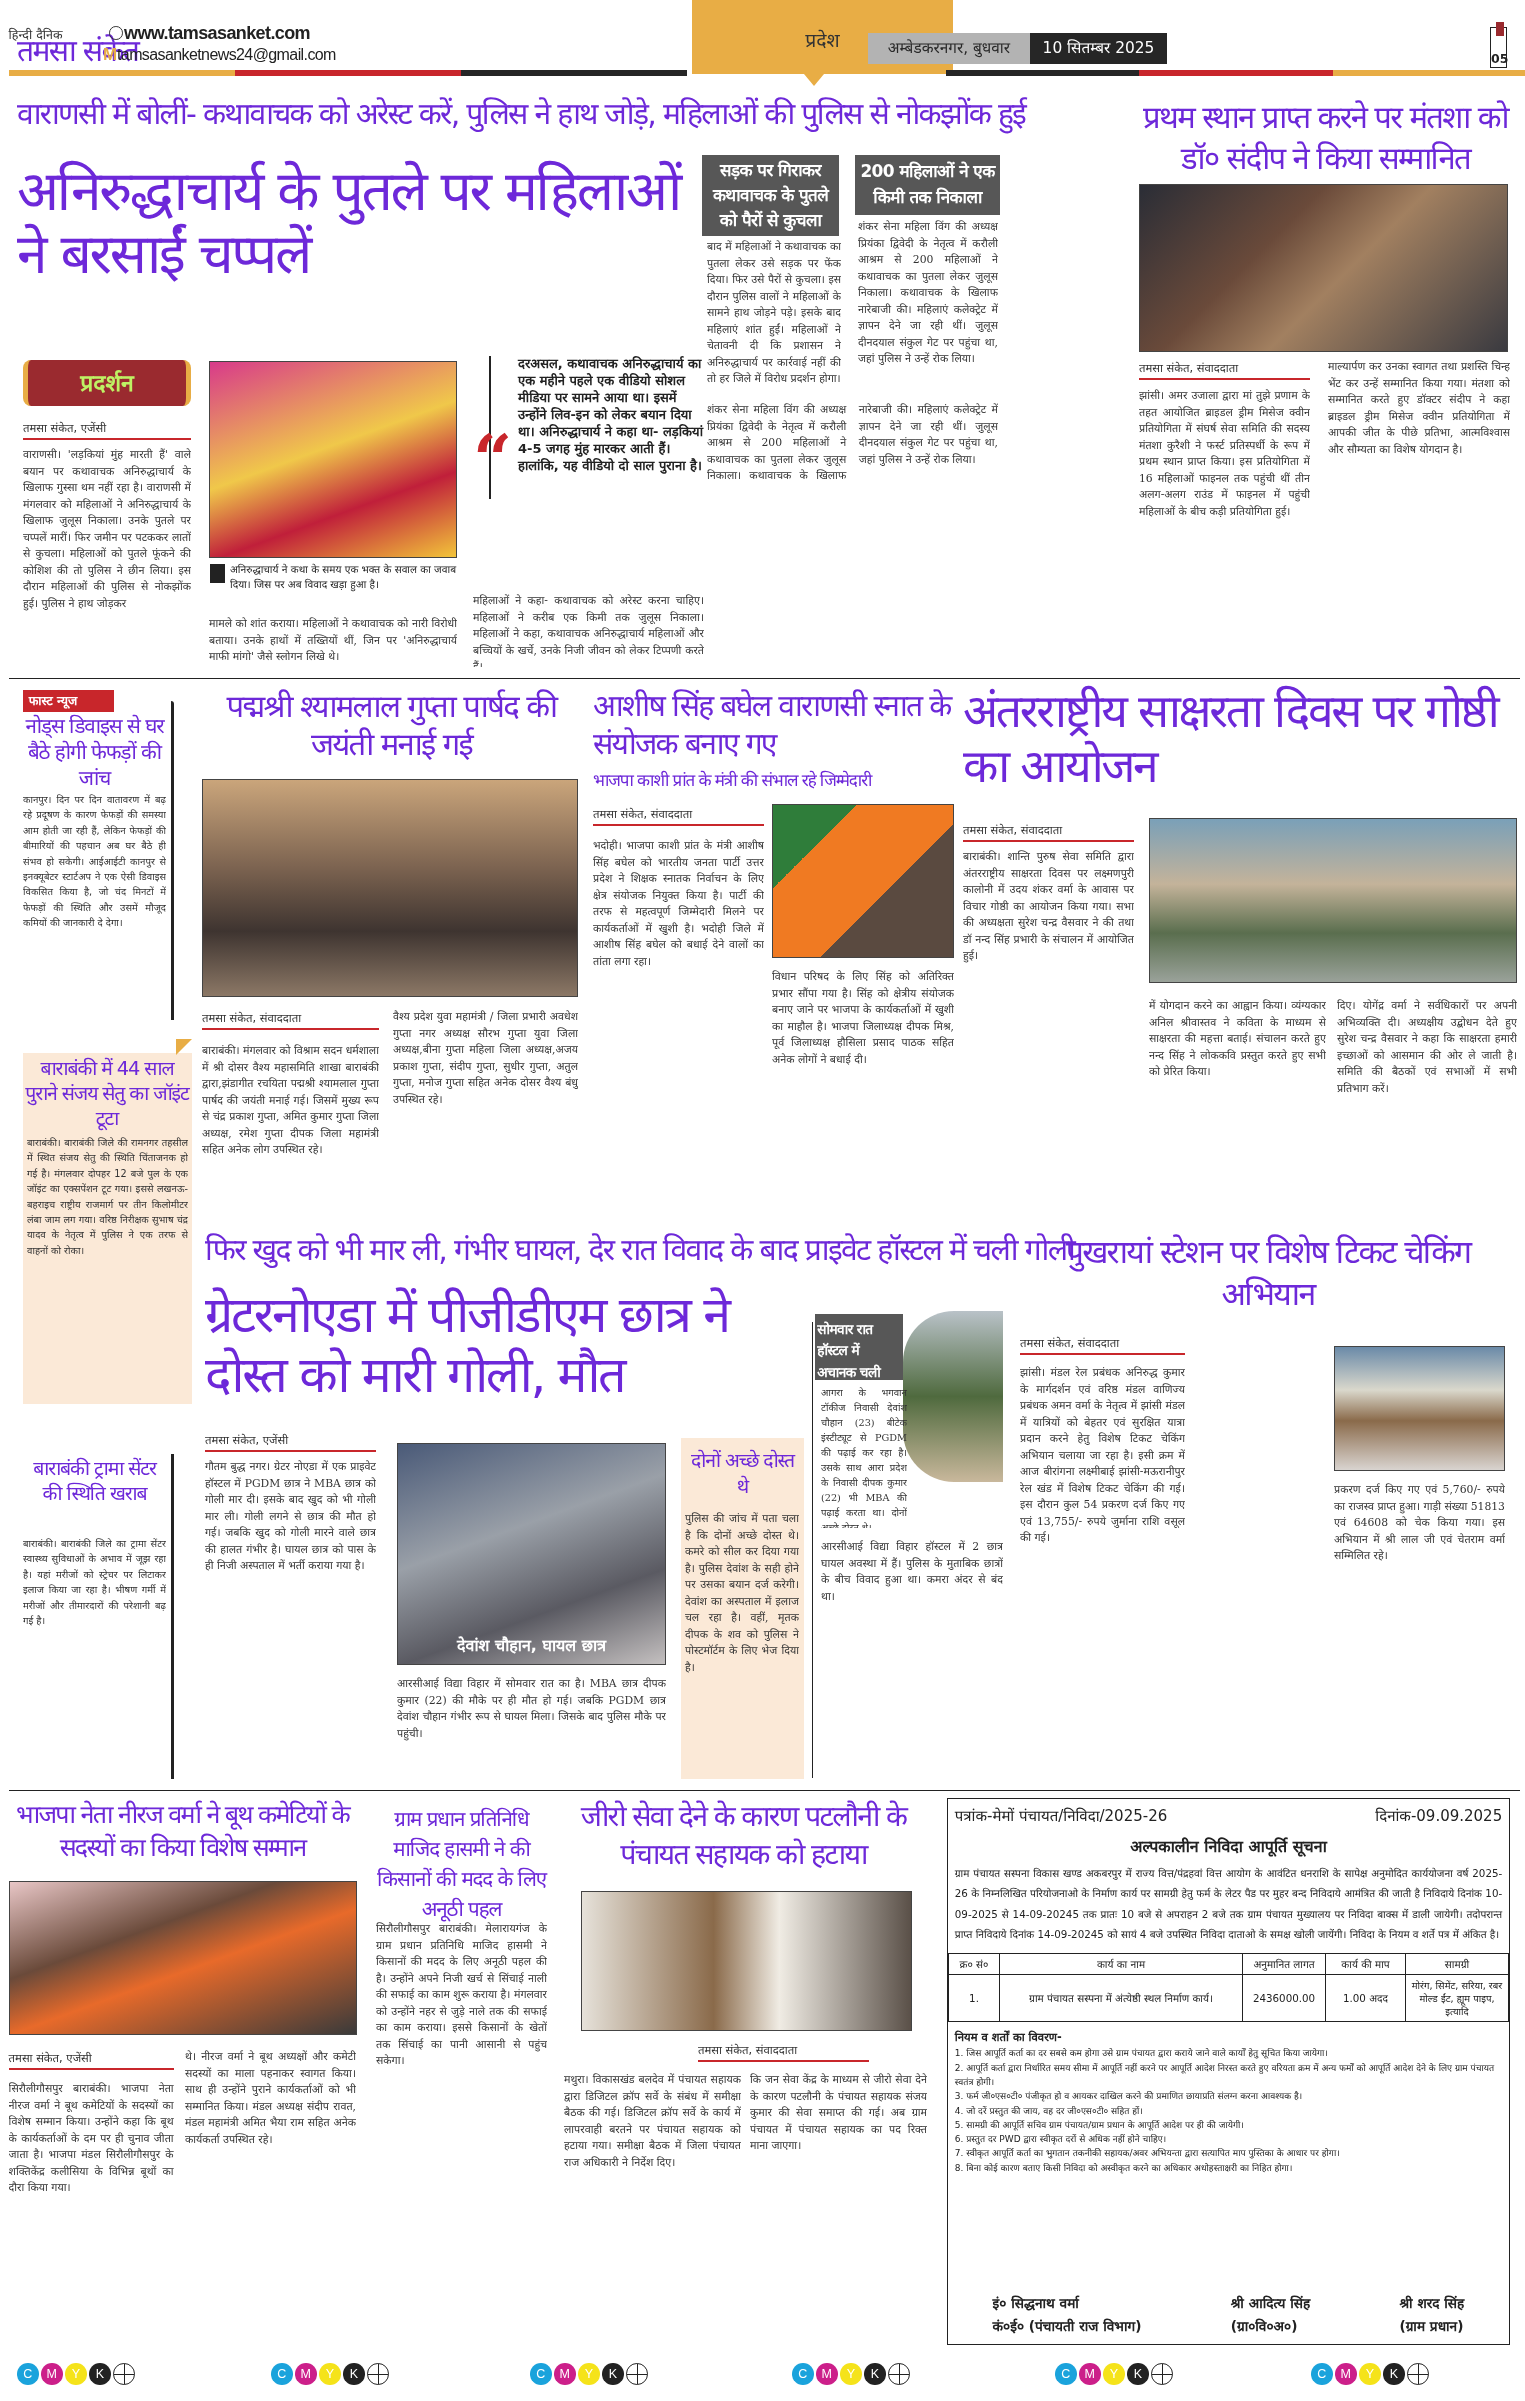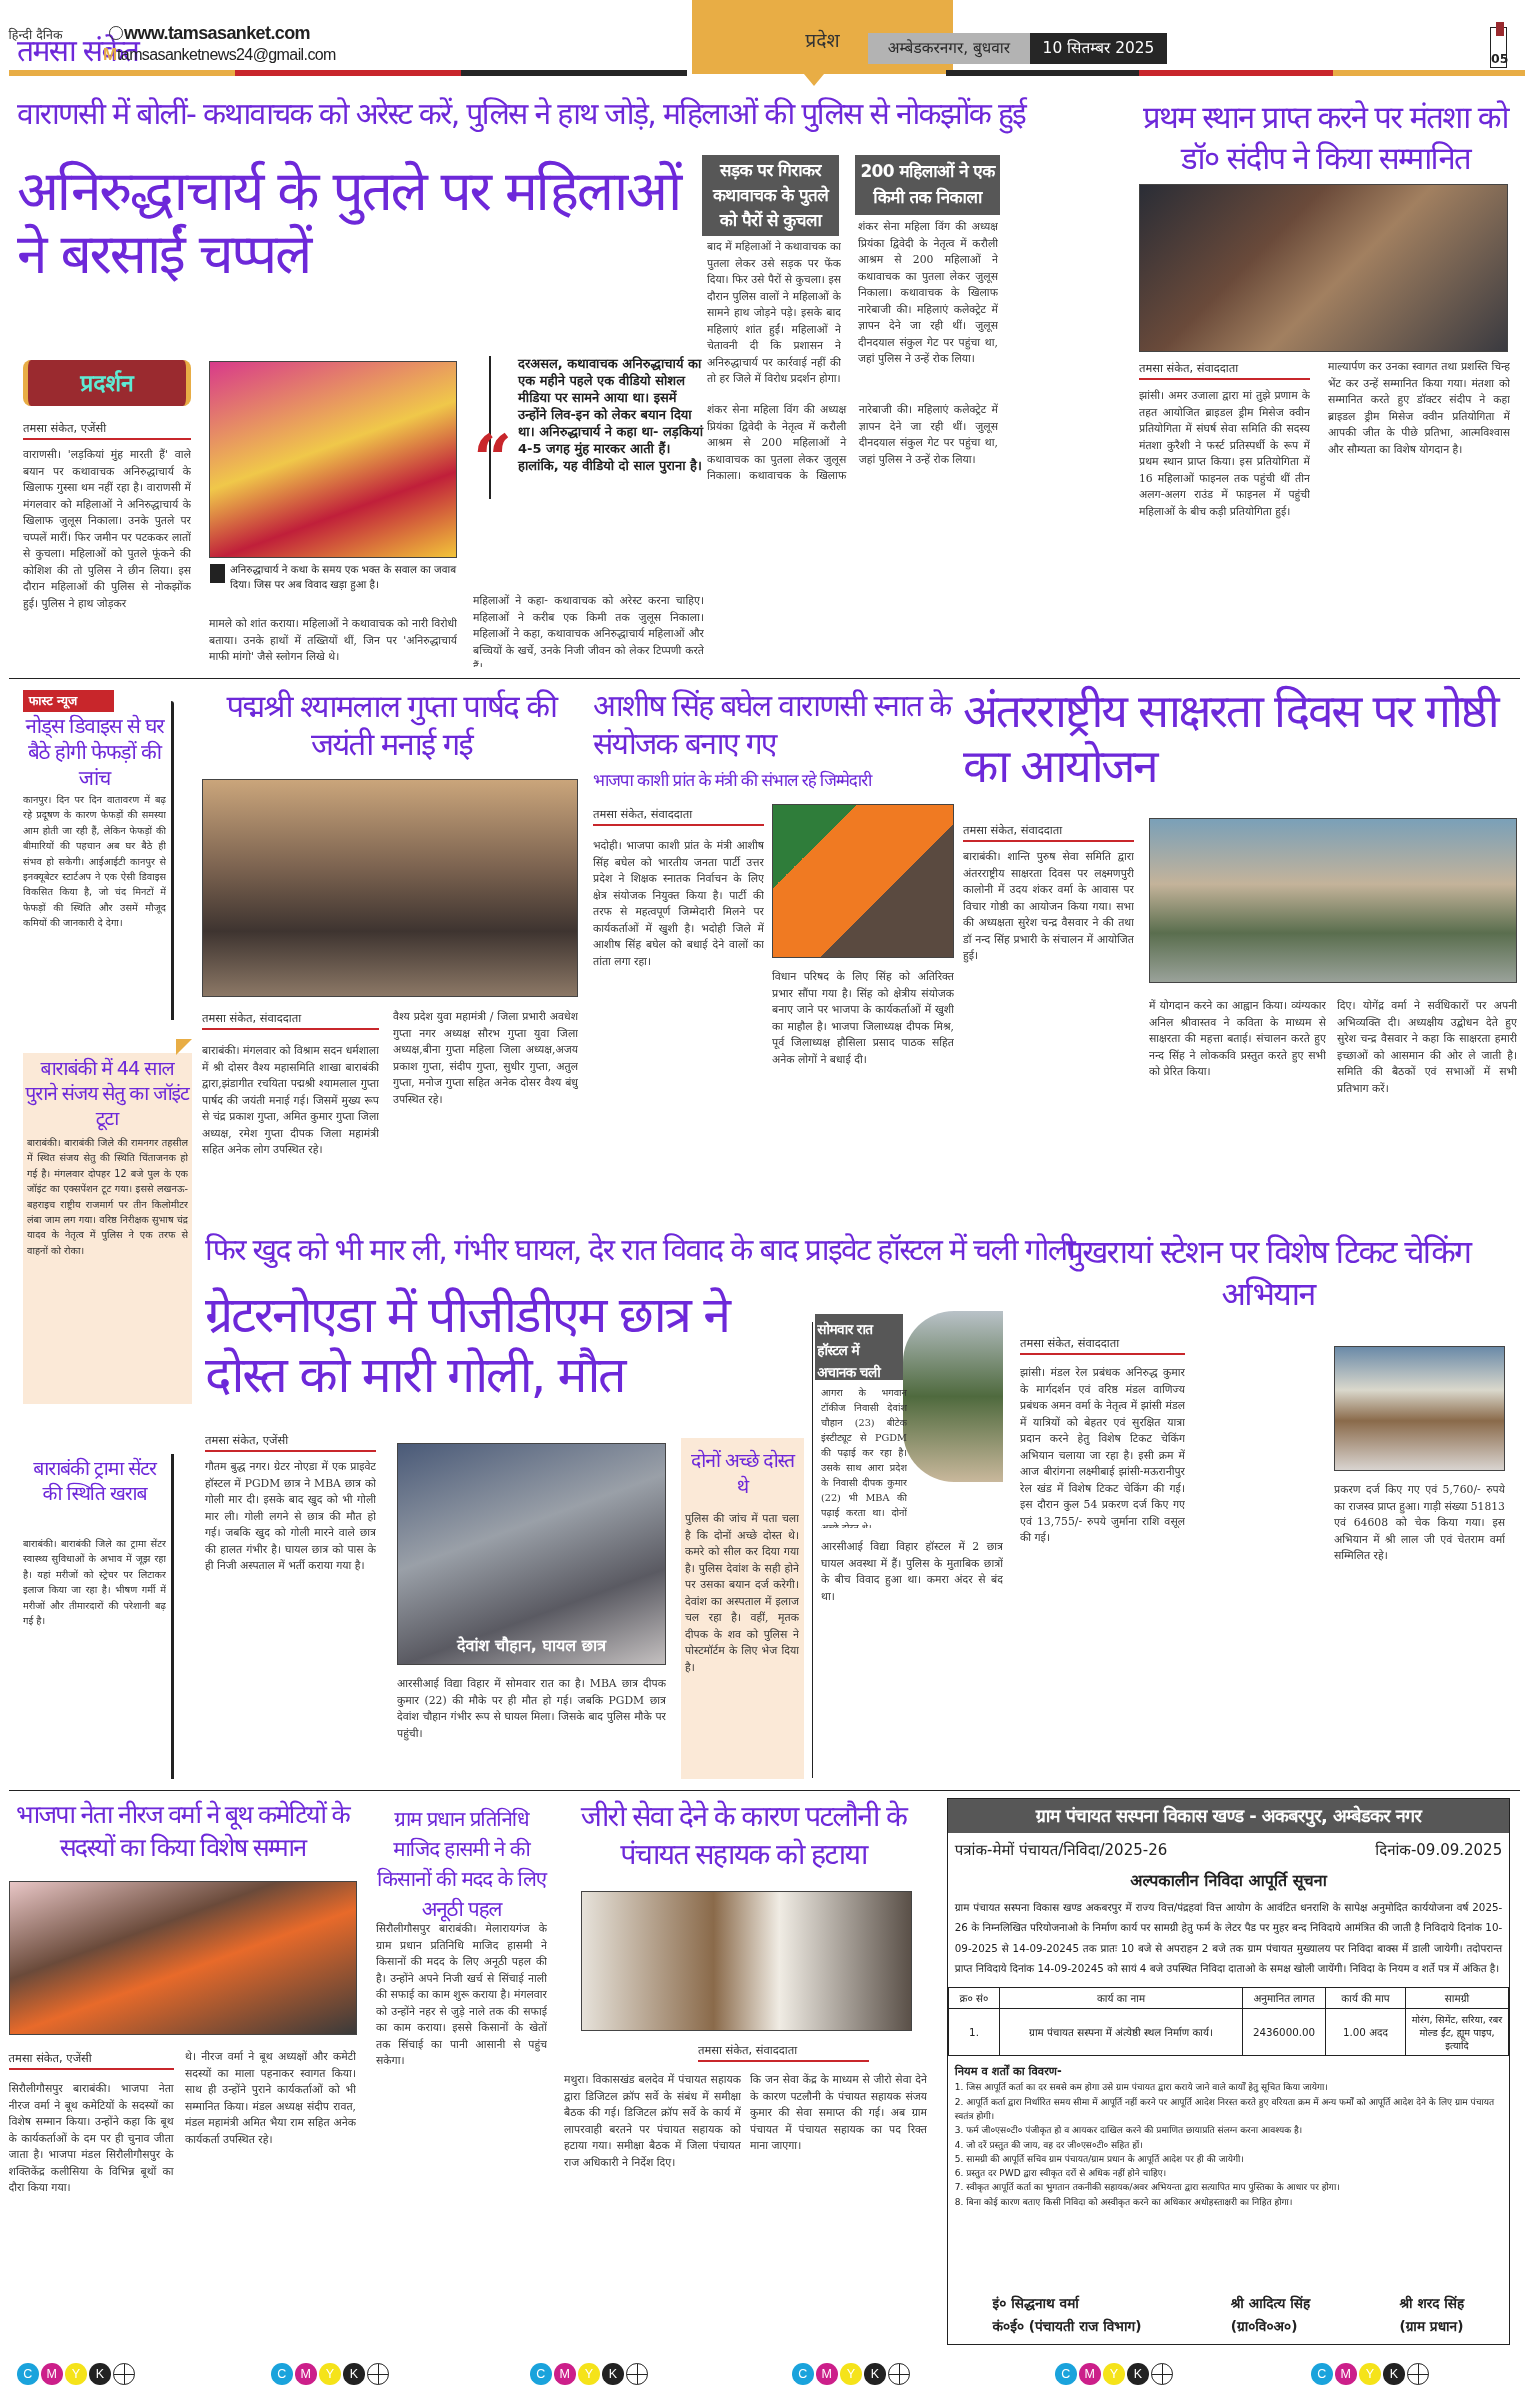--- a/index.html
+++ b/index.html
@@ -51,21 +51,21 @@
       <div style="flex:1;background:#c8262b"></div>
       <div style="flex:1;background:#e8ad45"></div>
   </div>
   <div class="abs" style="left:804px;top:74px;width:0;height:0;border-left:10.3px solid transparent;border-right:10.3px solid transparent;border-top:12.5px solid #e8ad45"></div>
 </div>
 
 <div class="abs hl" style="left:17px;top:98px;width:1106px;font-size:30px;letter-spacing:-1.7px">वाराणसी में बोलीं- कथावाचक को अरेस्ट करें, पुलिस ने हाथ जोड़े, महिलाओं की पुलिस से नोकझोंक हुई</div>
 <div class="abs hl" style="left:17px;top:160px;width:678px;font-size:55px;letter-spacing:-2.3px;line-height:1.15">अनिरुद्धाचार्य के पुतले पर महिलाओं ने बरसाईं चप्पलें</div>
 
 <div class="abs" style="left:23px;top:360px;width:168px;height:46px;background:#9a2a2f;border-radius:8px;border-left:5.7px solid #e8ad45;border-right:5.7px solid #e8ad45">
-  <div style="color:#5eead4;font-size:23px;font-weight:bold;text-align:center;line-height:46px">प्रदर्शन</div>
+  <div style="color:#bef264;font-size:23px;font-weight:bold;text-align:center;line-height:46px">प्रदर्शन</div>
 </div>
 <div class="abs by" style="left:23px;top:419px;width:168px">तमसा संकेत, एजेंसी</div>
 <div class="abs body" style="left:23px;top:447px;width:168px;height:222px;overflow:hidden">वाराणसी। 'लड़कियां मुंह मारती हैं' वाले बयान पर कथावाचक अनिरुद्धाचार्य के खिलाफ गुस्सा थम नहीं रहा है। वाराणसी में मंगलवार को महिलाओं ने अनिरुद्धाचार्य के खिलाफ जुलूस निकाला। उनके पुतले पर चप्पलें मारीं। फिर जमीन पर पटककर लातों से कुचला। महिलाओं को पुतले फूंकने की कोशिश की तो पुलिस ने छीन लिया। इस दौरान महिलाओं की पुलिस से नोकझोंक हुई। पुलिस ने हाथ जोड़कर</div>
 
 <div class="abs photo" style="left:209px;top:361px;width:248px;height:197px;background:linear-gradient(160deg,#d83a8a,#f0c84a 45%,#c01f3a 70%,#f2c43a)"></div>
 <div class="abs" style="left:210px;top:564px;width:15px;height:19.4px;background:#222"></div>
 <div class="abs cap" style="left:230px;top:562px;width:228px;font-size:10.3px">अनिरुद्धाचार्य ने कथा के समय एक भक्त के सवाल का जवाब दिया। जिस पर अब विवाद खड़ा हुआ है।</div>
 
 <div class="abs" style="left:489px;top:356px;width:1.7px;height:143px;background:#222"></div>
 <div class="abs" style="left:473px;top:425px;font-size:68px;color:#c8262b;font-family:'DejaVu Serif',serif;font-weight:bold;line-height:1">“</div>
@@ -155,21 +155,20 @@
 <div class="abs hl" style="left:376px;top:1804px;width:171px;font-size:20.5px;line-height:30px;text-align:center;letter-spacing:-1.1px">ग्राम प्रधान प्रतिनिधि माजिद हासमी ने की किसानों की मदद के लिए अनूठी पहल</div>
 <div class="abs body" style="left:376px;top:1921px;width:171px;height:428px;overflow:hidden">सिरौलीगौसपुर बाराबंकी। मेलारायगंज के ग्राम प्रधान प्रतिनिधि माजिद हासमी ने किसानों की मदद के लिए अनूठी पहल की है। उन्होंने अपने निजी खर्च से सिंचाई नाली की सफाई का काम शुरू कराया है। मंगलवार को उन्होंने नहर से जुड़े नाले तक की सफाई का काम कराया। इससे किसानों के खेतों तक सिंचाई का पानी आसानी से पहुंच सकेगा।</div>
 
 <div class="abs hl" style="left:564px;top:1798px;width:359px;font-size:28.5px;line-height:38px;text-align:center;letter-spacing:-1.7px">जीरो सेवा देने के कारण पटलौनी के पंचायत सहायक को हटाया</div>
 <div class="abs photo" style="left:581px;top:1891px;width:331px;height:140px;background:linear-gradient(90deg,#e6e2da,#8a6a4a 40%,#f0ece4 60%,#5a5048)"></div>
 <div class="abs by" style="left:698px;top:2041px;width:171px">तमसा संकेत, संवाददाता</div>
 <div class="abs body" style="left:564px;top:2072px;width:177px;height:276px;overflow:hidden">मथुरा। विकासखंड बलदेव में पंचायत सहायक द्वारा डिजिटल क्रॉप सर्वे के संबंध में समीक्षा बैठक की गई। डिजिटल क्रॉप सर्वे के कार्य में लापरवाही बरतने पर पंचायत सहायक को हटाया गया। समीक्षा बैठक में जिला पंचायत राज अधिकारी ने निर्देश दिए।</div>
 <div class="abs body" style="left:750px;top:2072px;width:177px;height:276px;overflow:hidden">कि जन सेवा केंद्र के माध्यम से जीरो सेवा देने के कारण पटलौनी के पंचायत सहायक संजय कुमार की सेवा समाप्त की गई। अब ग्राम पंचायत में पंचायत सहायक का पद रिक्त माना जाएगा।</div>
 
 <div class="abs" style="left:947px;top:1798px;width:563px;height:547px;border:1.7px solid #222">
-  <div style="background:#575757;color:#fff;font-weight:bold;font-size:18px;line-height:34px;text-align:center;letter-spacing:-0.6px">ग्राम पंचायत सस्पना विकास खण्ड - अकबरपुर, अम्बेडकर नगर</div>
   <div style="display:flex;justify-content:space-between;padding:5.7px 6.8px 0 6.8px;font-size:15px">
     <span>पत्रांक-मेमों पंचायत/निविदा/2025-26</span>
     <span>दिनांक-09.09.2025</span>
   </div>
   <div style="text-align:center;font-size:16px;font-weight:bold;margin:10.3px 0 5.7px">अल्पकालीन निविदा आपूर्ति सूचना</div>
   <div style="font-size:10.3px;line-height:20.5px;padding:0 6.8px;text-align:justify">ग्राम पंचायत सस्पना विकास खण्ड अकबरपुर में राज्य वित्त/पंद्रहवां वित्त आयोग के आवंटित धनराशि के सापेक्ष अनुमोदित कार्ययोजना वर्ष 2025-26 के निम्नलिखित परियोजनाओ के निर्माण कार्य पर सामग्री हेतु फर्म के लेटर पैड पर मुहर बन्द निविदाये आमंत्रित की जाती है निविदाये दिनांक 10-09-2025 से 14-09-20245 तक प्रातः 10 बजे से अपराहन 2 बजे तक ग्राम पंचायत मुख्यालय पर निविदा बाक्स में डाली जायेगी। तदोपरान्त प्राप्त निविदाये दिनांक 14-09-20245 को सायं 4 बजे उपस्थित निविदा दाताओ के समक्ष खोली जायेंगी। निविदा के नियम व शर्ते पत्र में अंकित है।</div>
   <table class="tn" style="margin-top:8px">
     <tbody>
         <tr>
       <th style="width:51px">क्र० सं०</th>

